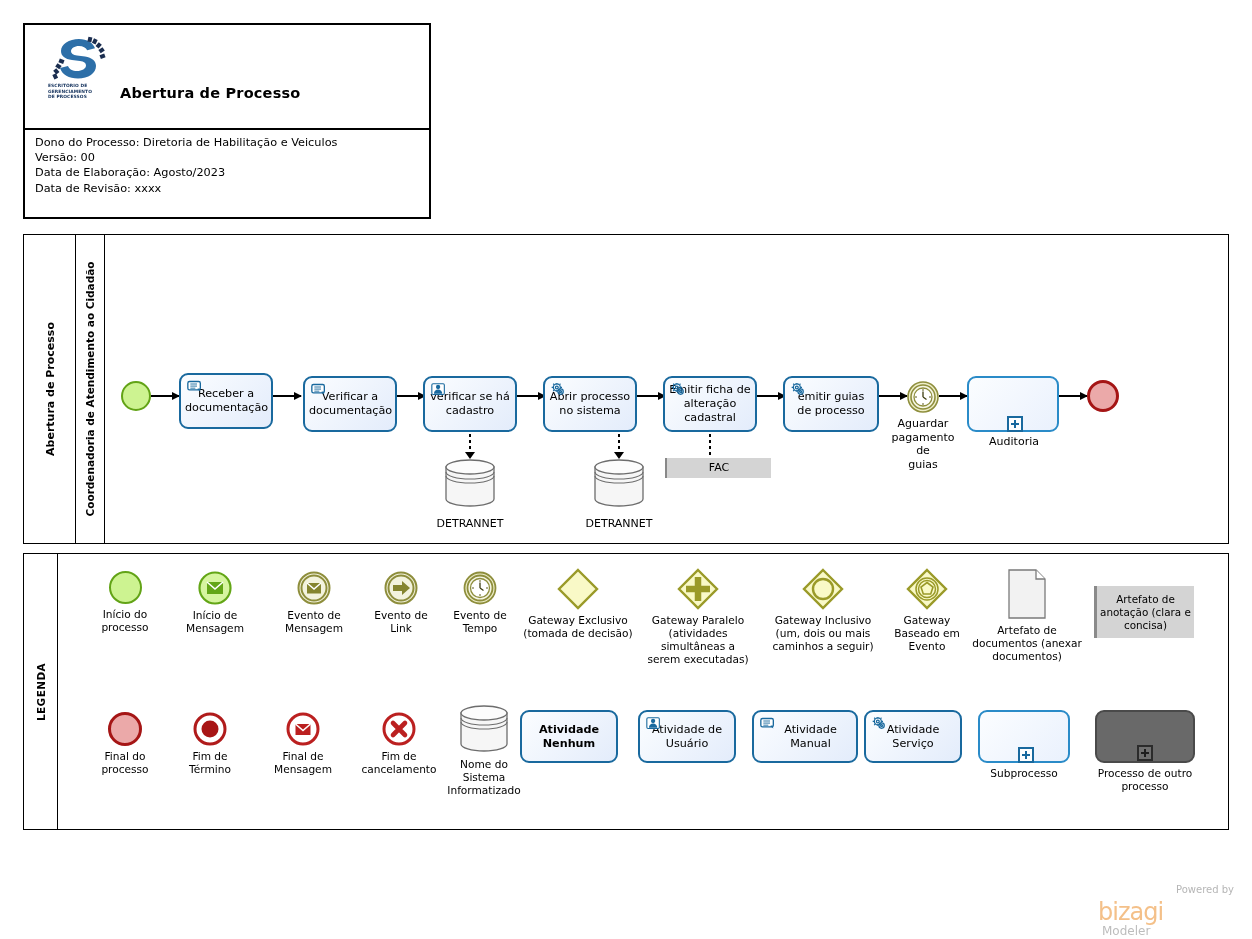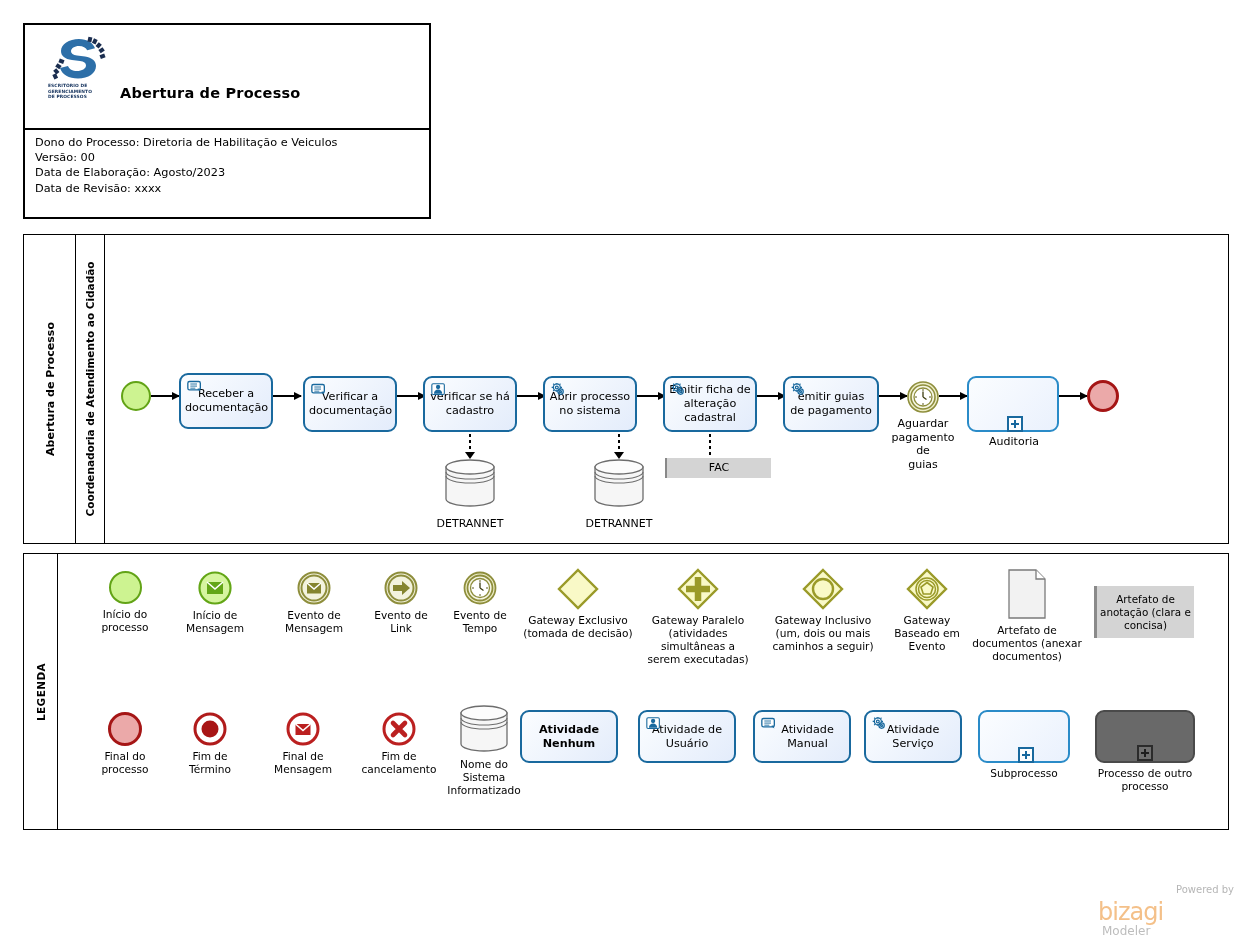--- a/index.html
+++ b/index.html
@@ -233,21 +233,21 @@
           <circle cx="8" cy="6.5" r="4.2"></circle>
           <circle cx="8" cy="6.5" r="1.7"></circle>
           <circle cx="12.5" cy="11.5" r="3.2"></circle>
           <circle cx="12.5" cy="11.5" r="1.2"></circle>
         </g>
         <g stroke="#19699e" stroke-width="1.4">
           <path d="M8 1.4 V3 M8 10 V11.6 M3.4 6.5 H1.8 M14.2 6.5 H12.6 M4.7 3.2 L3.6 2.1 M11.3 9.8 L12.4 10.9 M4.7 9.8 L3.6 10.9 M11.3 3.2 L12.4 2.1"></path>
         </g>
       </svg>
       <span class="tlabel">emitir guias de
-pagamento</span>
+processo</span>
     </div>
     <div class="conn" style="left:774px;top:160px;width:28px;"></div>
 
     <div style="position:absolute;left:802px;top:146px;width:32px;height:32px;">
       <svg width="32" height="32" viewBox="0 0 32 32">
         <circle cx="16" cy="16" r="15" fill="#eeeec8" stroke="#8e8e3c" stroke-width="1.6"></circle>
         <circle cx="16" cy="16" r="12" fill="#f6f6e4" stroke="#8e8e3c" stroke-width="1.6"></circle>
         <circle cx="16" cy="16" r="9" fill="#ffffff" stroke="#8e8e3c" stroke-width="1.3"></circle>
         <g stroke="#5f5f22" stroke-width="1">
           <path d="M16 8 V10 M16 22 V24 M8 16 H10 M22 16 H24"></path>
@@ -470,21 +470,21 @@
         <rect x="2" y="2" width="15" height="13" rx="1.5" fill="#fff" stroke="#19699e" stroke-width="1.3"></rect>
         <circle cx="9.5" cy="6" r="2.6" fill="#19699e"></circle>
         <path d="M4.5 14 a5 5 0 0 1 10 0 z" fill="#19699e"></path>
       </svg>
       <span class="tlabel">Atividade de
 Usuário</span>
     </div>
   </div>
 
   <div class="lg-item" style="left:728px;top:156px;width:100px;">
-    <div class="task" style="position:relative;left:auto;top:auto;width:98px;height:53px;margin:0 auto;padding-left:15px;">
+    <div class="task" style="position:relative;left:auto;top:auto;width:106px;height:53px;margin:0 auto;padding-left:15px;">
       <svg class="task-icon" viewBox="0 0 20 18">
         <rect x="2" y="3" width="15" height="10" rx="2" fill="#fff" stroke="#19699e" stroke-width="1.6"></rect>
         <path d="M5 6 H13 M5 8.5 H13 M5 11 H11" stroke="#19699e" stroke-width="1.1"></path>
         <path d="M13 12 l4 3 l-1 -4 z" fill="#19699e"></path>
       </svg>
       <span class="tlabel">Atividade
 Manual</span>
     </div>
   </div>
 

